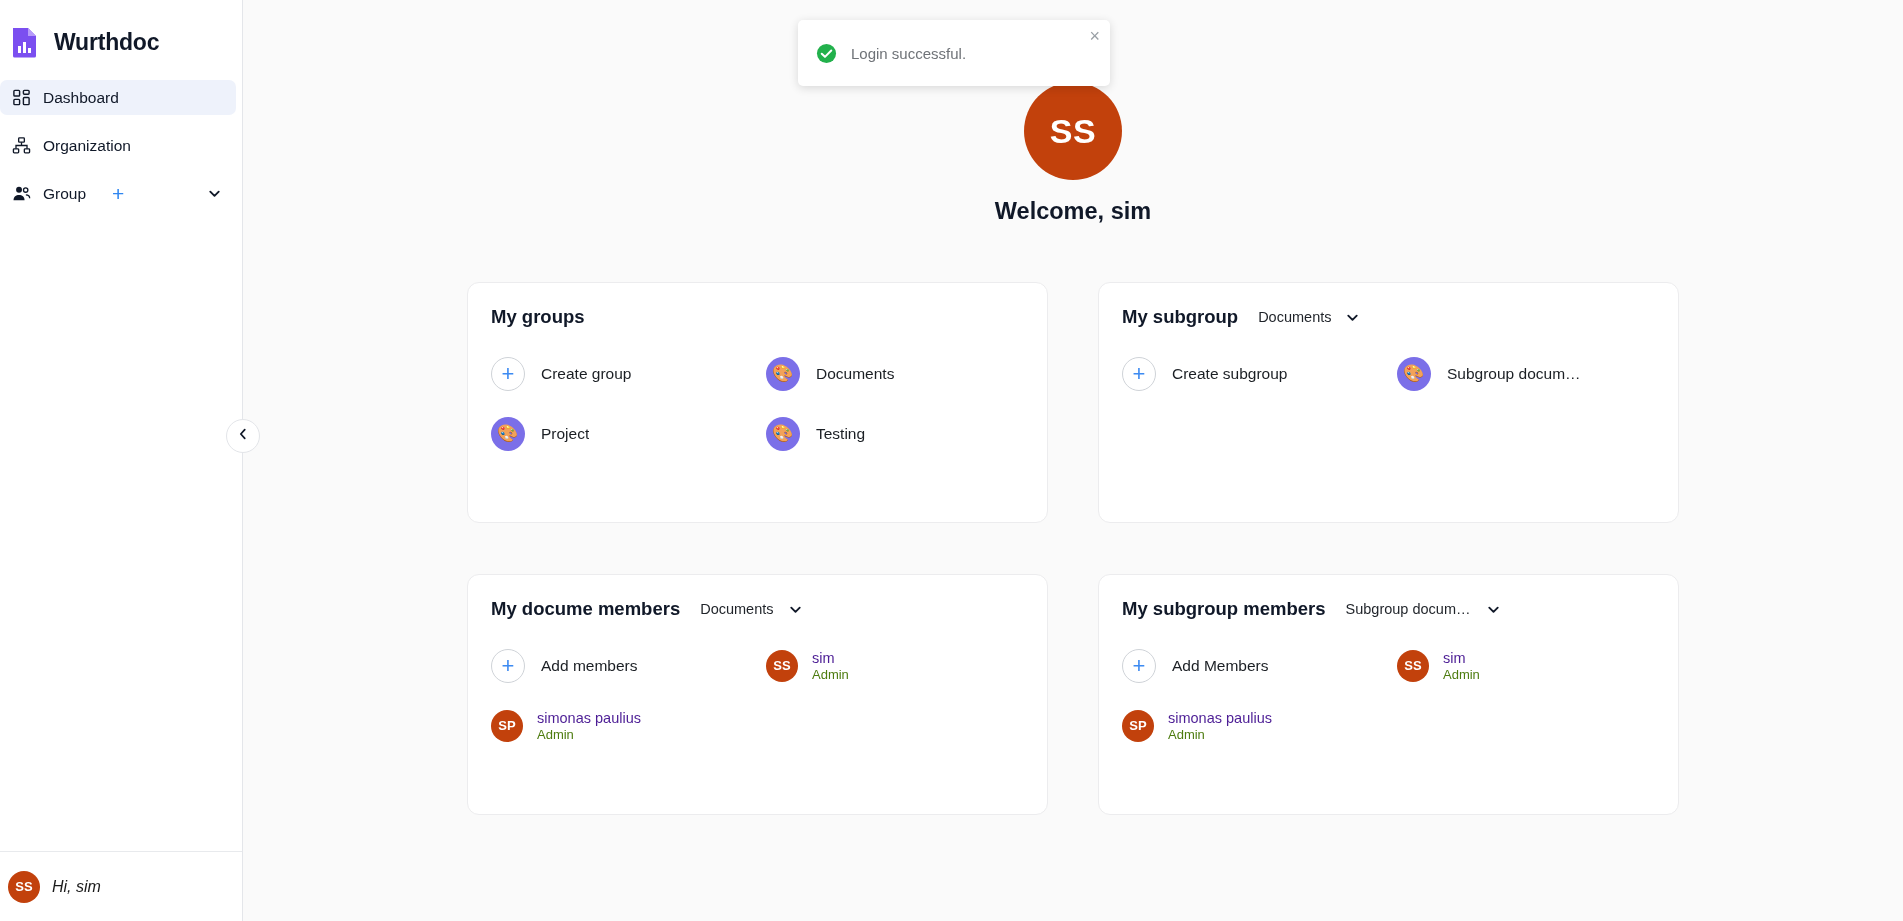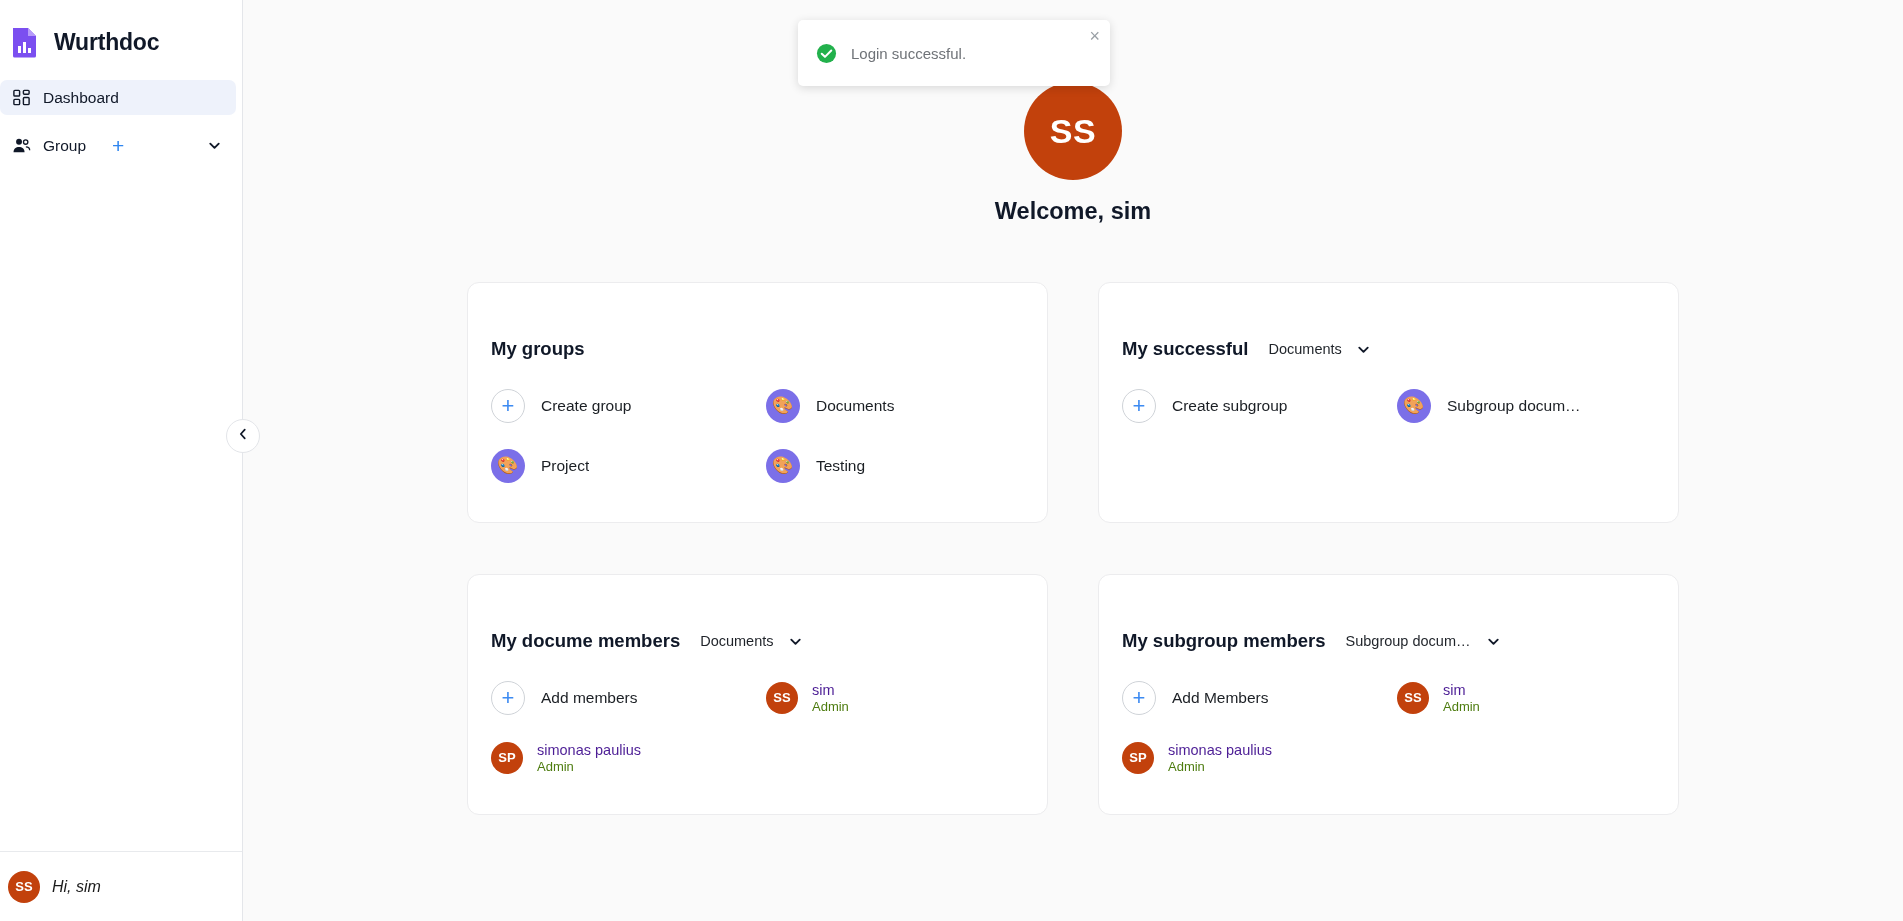--- a/index.html
+++ b/index.html
@@ -101,21 +101,21 @@
 
   .cards {
     margin: 57px auto 0; width: 1212px;
     display: grid; grid-template-columns: 581px 581px;
     column-gap: 50px; row-gap: 51px;
   }
   .card {
     background: #ffffff; border: 1px solid #ececee;
     border-radius: 12px; height: 241px; padding: 23px 24px 0 23px;
   }
-  .card-head { display: flex; align-items: center; margin-top: 32px; }
+  .card-head { display: flex; align-items: center; }
   .card-title { font-size: 18.5px; font-weight: bold; color: #101828; }
   .card-filter {
     display: flex; align-items: center; cursor: pointer;
     margin-left: 20px; color: #1f2329;
   }
   .card-filter .filter-text {
     font-size: 14.5px; max-width: 130px; white-space: nowrap;
     overflow: hidden; text-overflow: ellipsis;
   }
   .card-filter .filter-caret { margin-left: 14px; display: flex; }
@@ -172,20 +172,31 @@
           <svg viewBox="0 0 20 20" width="19" height="19" fill="none" stroke="#101828" stroke-width="1.5">
             <rect x="2" y="2.5" width="6" height="6" rx="1"></rect>
             <rect x="12" y="2.5" width="6" height="4" rx="1"></rect>
             <rect x="2" y="12" width="6" height="5.5" rx="1"></rect>
             <rect x="12" y="10" width="6" height="7.5" rx="1"></rect>
           </svg>
         </span>
         <span class="nav-label">Dashboard</span>
       </div>
 
+      <div class="nav-item">
+        <span class="nav-icon">
+          <svg viewBox="0 0 20 20" width="19" height="19" fill="none" stroke="#101828" stroke-width="1.4">
+            <rect x="7" y="2" width="6" height="4.5" rx="0.8"></rect>
+            <rect x="1.5" y="13.5" width="5.5" height="4.2" rx="0.8"></rect>
+            <rect x="13" y="13.5" width="5.5" height="4.2" rx="0.8"></rect>
+            <path d="M10 6.5 v3.5 M4.2 13.5 v-3.5 H15.8 v3.5"></path>
+          </svg>
+        </span>
+        <span class="nav-label">Organization</span>
+      </div>
 
       <div class="nav-item">
         <span class="nav-icon">
           <svg viewBox="0 0 20 20" width="19" height="19" fill="#101828">
             <circle cx="7.4" cy="6" r="3.1"></circle>
             <path d="M1.6 17 c0-3.4 2.6-5.4 5.8-5.4 s5.8 2 5.8 5.4 z"></path>
             <circle cx="14.4" cy="6.4" r="2.3" fill="none" stroke="#101828" stroke-width="1.4"></circle>
             <path d="M14.6 11.4 c2.3 0 4 1.6 4 3.7" fill="none" stroke="#101828" stroke-width="1.4"></path>
           </svg>
         </span>
@@ -253,21 +264,21 @@
           </div>
           <div class="entry">
             <span class="circle-group">🎨</span>
             <span class="entry-label">Testing</span>
           </div>
         </div>
       </div>
 
       <div class="card">
         <div class="card-head">
-          <span class="card-title">My successful</span>
+          <span class="card-title">My subgroup</span>
           <span class="card-filter">
             <span class="filter-text">Documents</span>
             <span class="filter-caret">
               <svg viewBox="0 0 16 16" width="15" height="15" fill="none" stroke="#101828" stroke-width="2" stroke-linecap="round" stroke-linejoin="round">
                 <path d="M3.5 6 L8 10.5 L12.5 6"></path>
               </svg>
             </span>
           </span>
         </div>
         <div class="card-grid">

